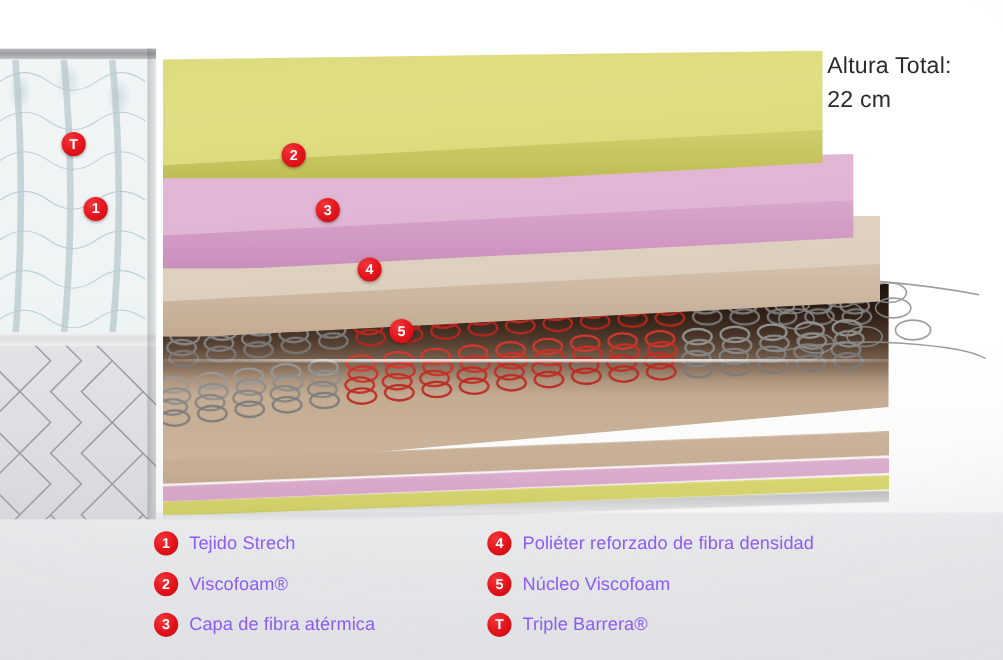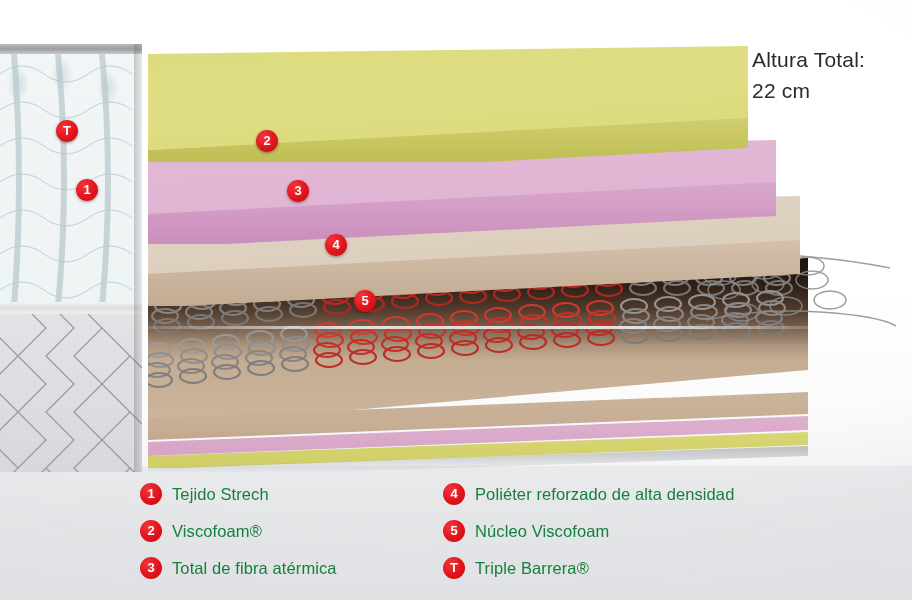--- a/index.html
+++ b/index.html
@@ -106,21 +106,21 @@
   
   .legend{position:absolute;left:0;top:468px;width:912px;height:132px;}
   .lg-col{position:absolute;top:10px;}
   .lg-col.c1{left:140px;}
   .lg-col.c2{left:443px;}
   .lg-row{position:relative;height:37px;}
   .lg-badge{position:absolute;left:0;top:5px;width:22px;height:22px;border-radius:50%;
     background:radial-gradient(circle at 35% 30%,#f2363a 0%,#e2121a 55%,#bf0c13 100%);
     color:#fff;font-size:13px;font-weight:700;line-height:22px;text-align:center;}
   .lg-text{position:absolute;left:32px;top:3px;font-size:16.5px;line-height:26px;
-    color:#15803d;white-space:nowrap;letter-spacing:.1px;}
+    color:#8b5cf6;white-space:nowrap;letter-spacing:.1px;}
 </style>
 </head>
 <body>
 
 <div id="stage">
 
   <div class="bg-top"></div>
   <div class="bg-bottom"></div>
 
   <div class="slab">
@@ -275,27 +275,27 @@
       <div class="lg-row">
         <span class="lg-badge">1</span>
         <span class="lg-text">Tejido Strech</span>
       </div>
       <div class="lg-row">
         <span class="lg-badge">2</span>
         <span class="lg-text">Viscofoam®</span>
       </div>
       <div class="lg-row">
         <span class="lg-badge">3</span>
-        <span class="lg-text">Total de fibra atérmica</span>
+        <span class="lg-text">Capa de fibra atérmica</span>
       </div>
     </div>
     <div class="lg-col c2">
       <div class="lg-row">
         <span class="lg-badge">4</span>
-        <span class="lg-text">Poliéter reforzado de alta densidad</span>
+        <span class="lg-text">Poliéter reforzado de fibra densidad</span>
       </div>
       <div class="lg-row">
         <span class="lg-badge">5</span>
         <span class="lg-text">Núcleo Viscofoam</span>
       </div>
       <div class="lg-row">
         <span class="lg-badge">T</span>
         <span class="lg-text">Triple Barrera®</span>
       </div>
     </div>

